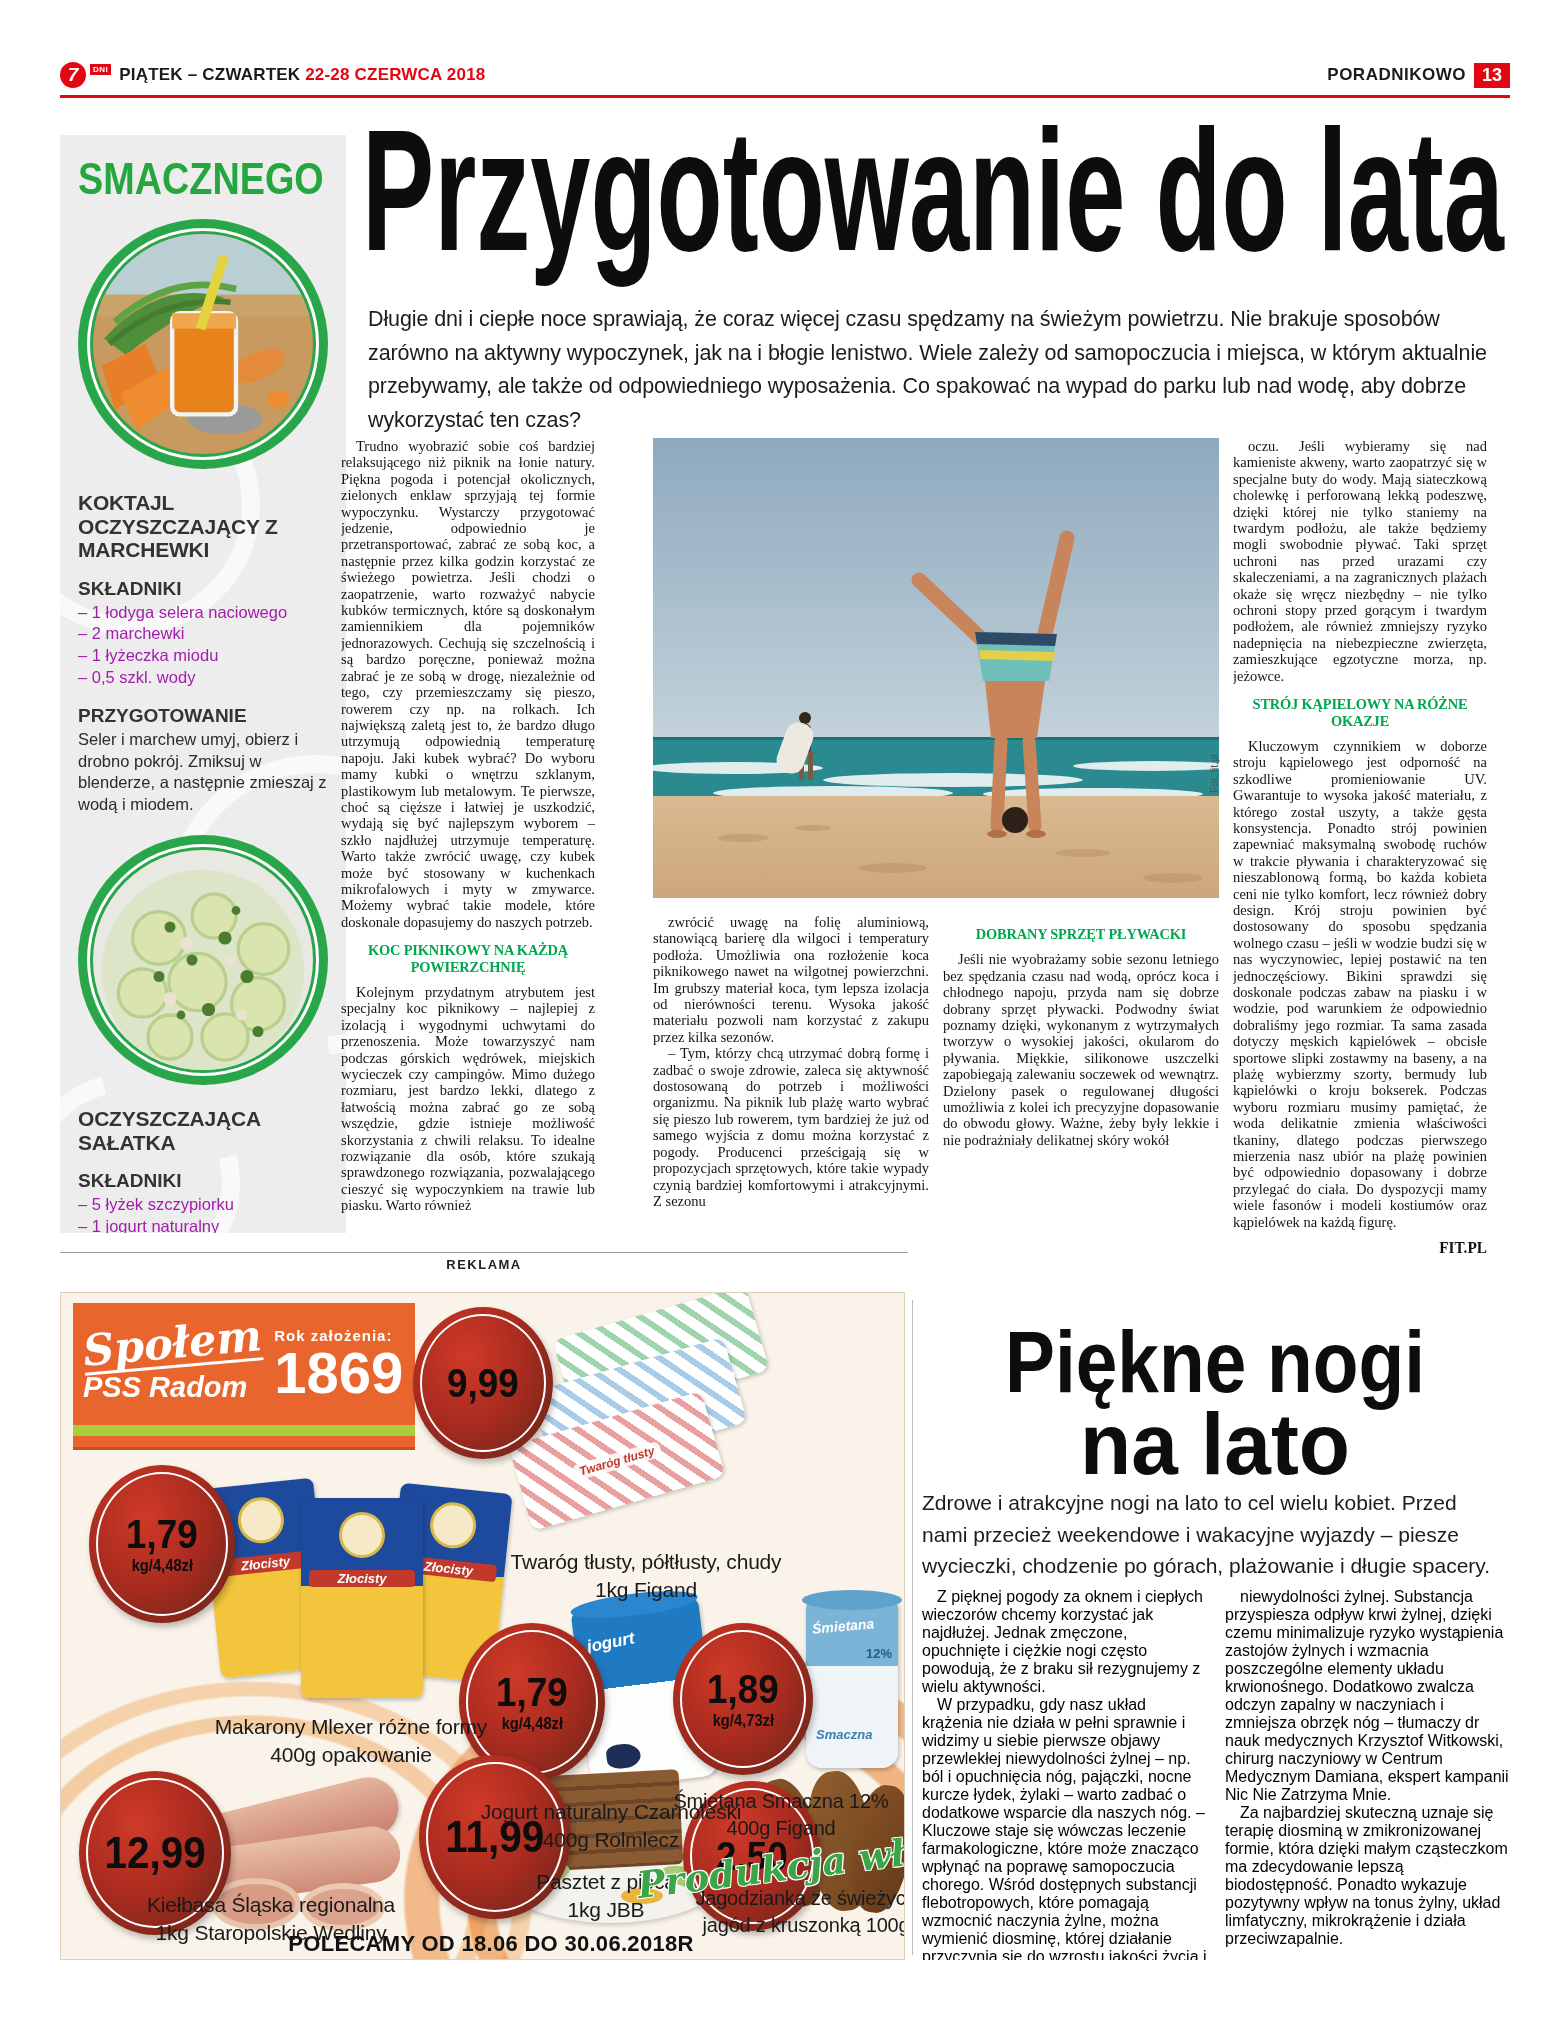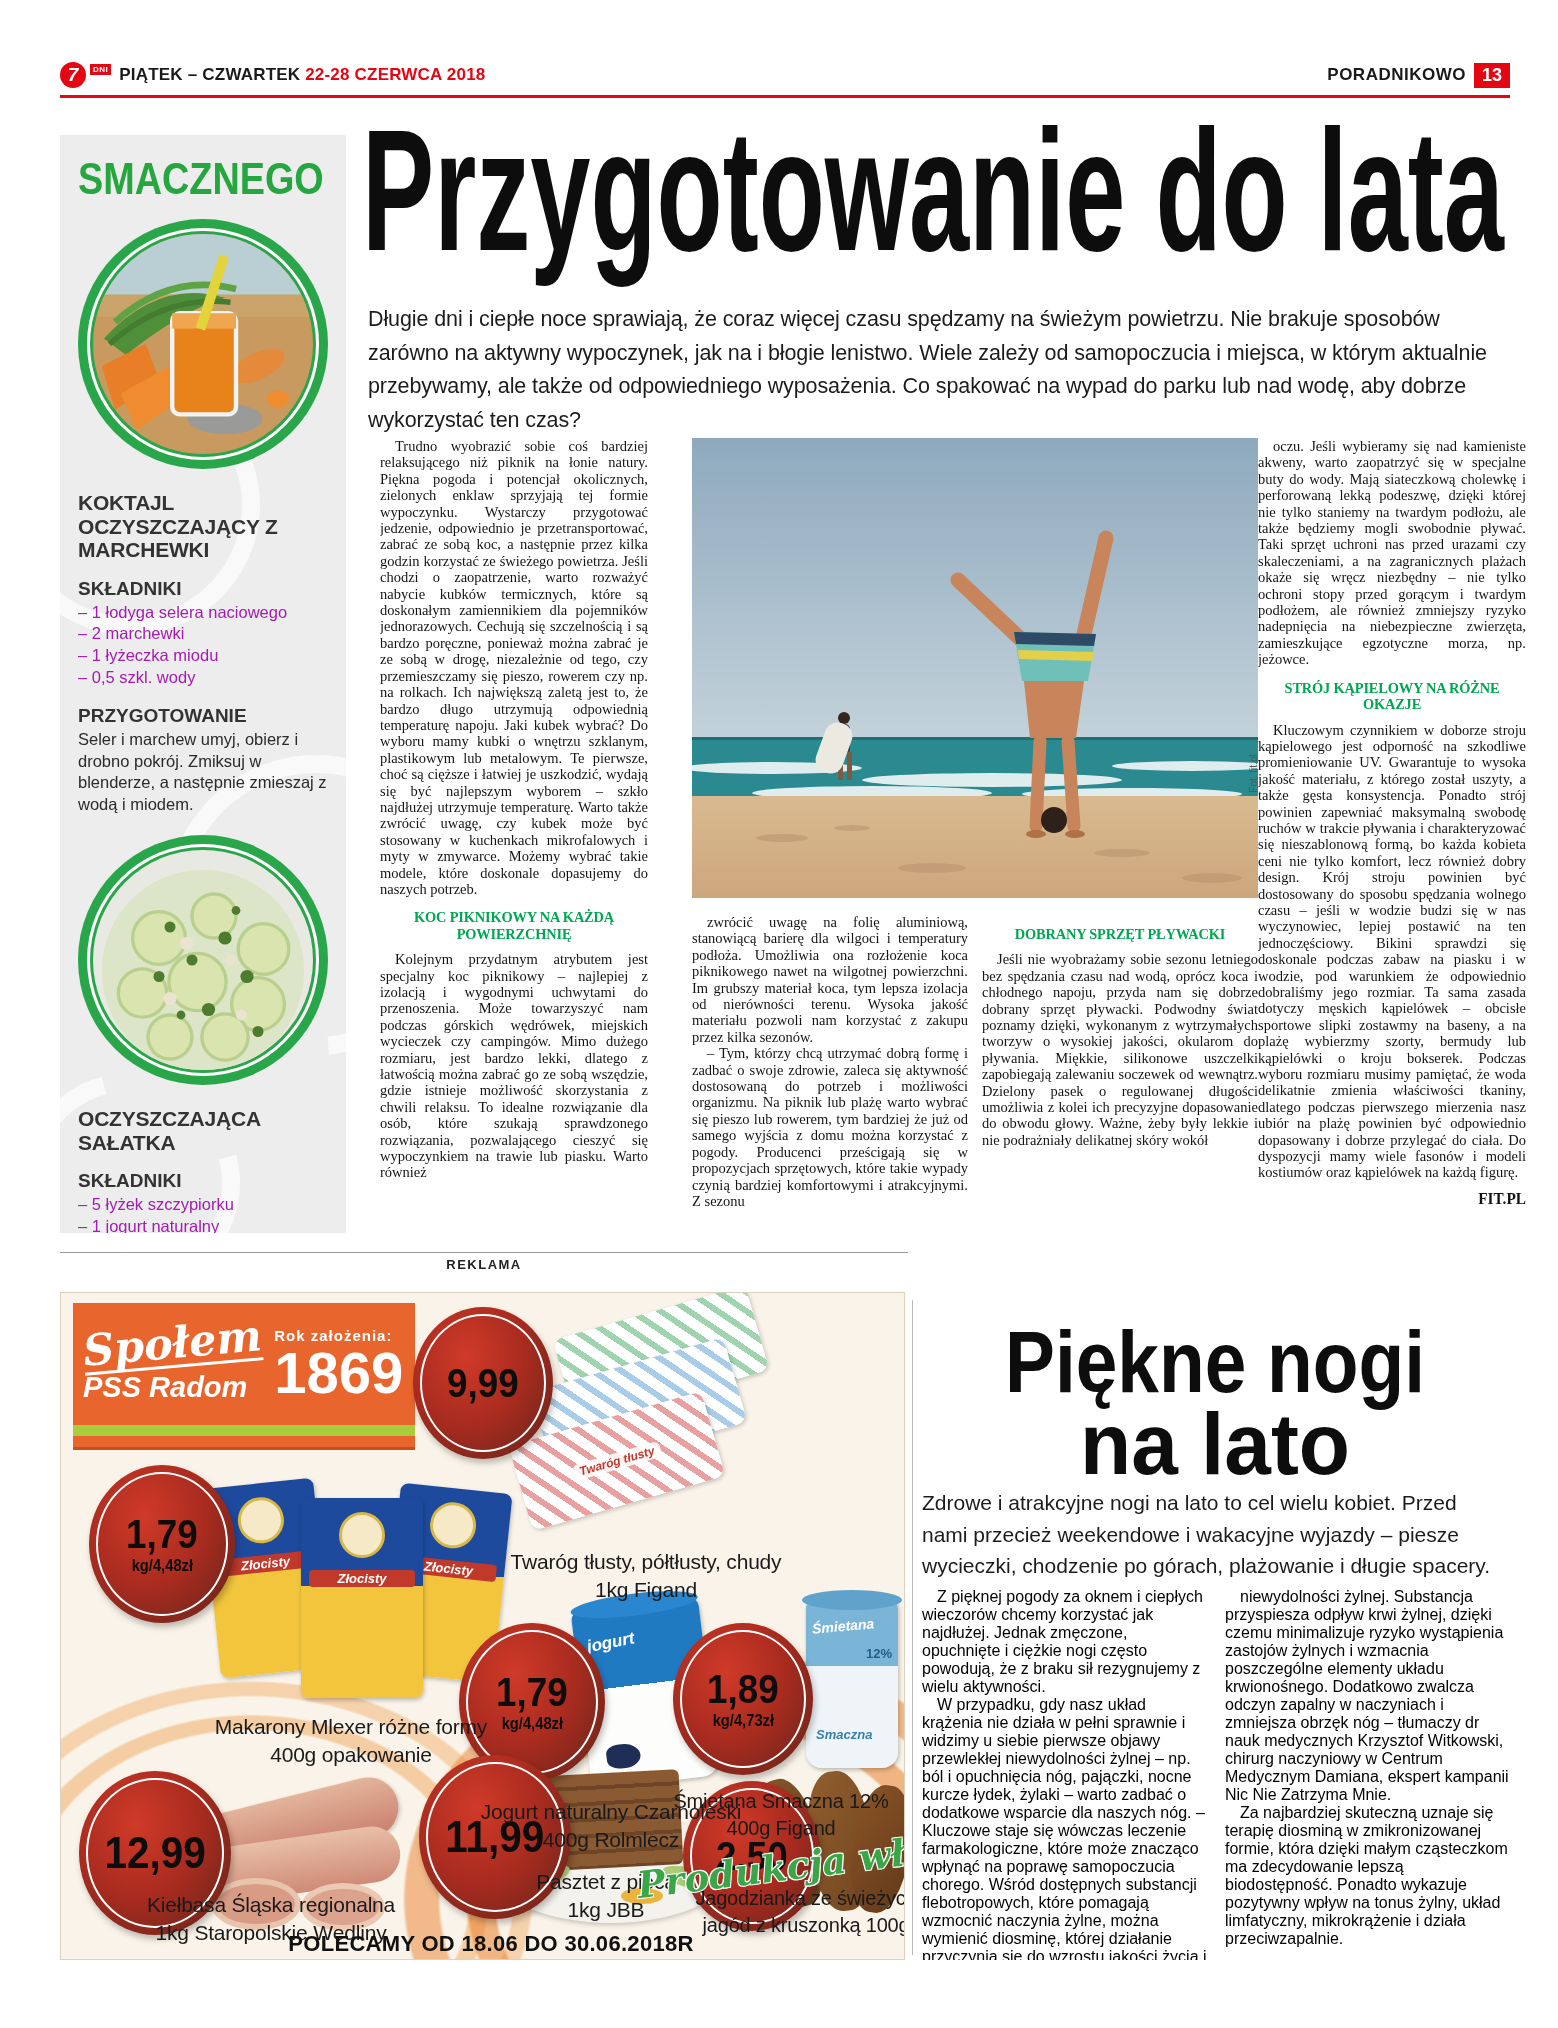--- a/index.html
+++ b/index.html
@@ -29,21 +29,21 @@
   .ring-img { border-radius:50%; overflow:hidden; width:100%; aspect-ratio:1/1; }
   .ring-img svg { display:block; width:100%; height:100%; }
   .sb-h1 { font-size:21px; font-weight:bold; color:#333; line-height:1.12; margin:22px 0 0; letter-spacing:-.2px; }
   .sb-h2 { font-size:19px; font-weight:bold; color:#333; margin:16px 0 2px; }
   .sb-li { font-size:16.5px; color:#a21caf; line-height:1.33; }
   .sb-p  { font-size:16.5px; color:#2b2b2b; line-height:1.3; }
 
   
   .headline-svg { position:absolute; left:362px; top:112px; }
   .lead { position:absolute; left:368px; top:303px; width:1140px; font-size:21.5px; line-height:1.56; color:#1c1c1c; letter-spacing:-.1px; }
-  .cols { position:absolute; left:380px; top:438px; width:1146px; height:845px; display:flex; }
+  .cols { position:absolute; left:341px; top:438px; width:1146px; height:845px; display:flex; gap:14px; }
   .col { width:276px; overflow:hidden; }
   .serif { font-family:"Liberation Serif", serif; font-size:14.5px; line-height:16.4px; text-align:justify; color:#141414; }
   .serif p { text-indent:15px; }
   .green-sub { font-weight:bold; font-size:15.5px; color:#00a651; text-align:center; margin:12px 0 9px; transform:scaleX(.93); letter-spacing:-.2px; }
   .midwrap { width:566px; position:relative;margin-left:44px; }
   .photo { width:566px; height:460px; position:relative; }
   .photo svg { display:block; }
   .photo-credit { position:absolute; right:-14px; top:330px; transform:rotate(-90deg); transform-origin:center; font-size:10px; color:#555; white-space:nowrap; }
   .midcols { display:flex; gap:14px; margin-top:16px; height:332px; }
   .fitpl { text-align:right; font-weight:bold; font-size:17px; color:#111; margin-top:10px; transform:scaleX(.9); transform-origin:100% 50%; }

